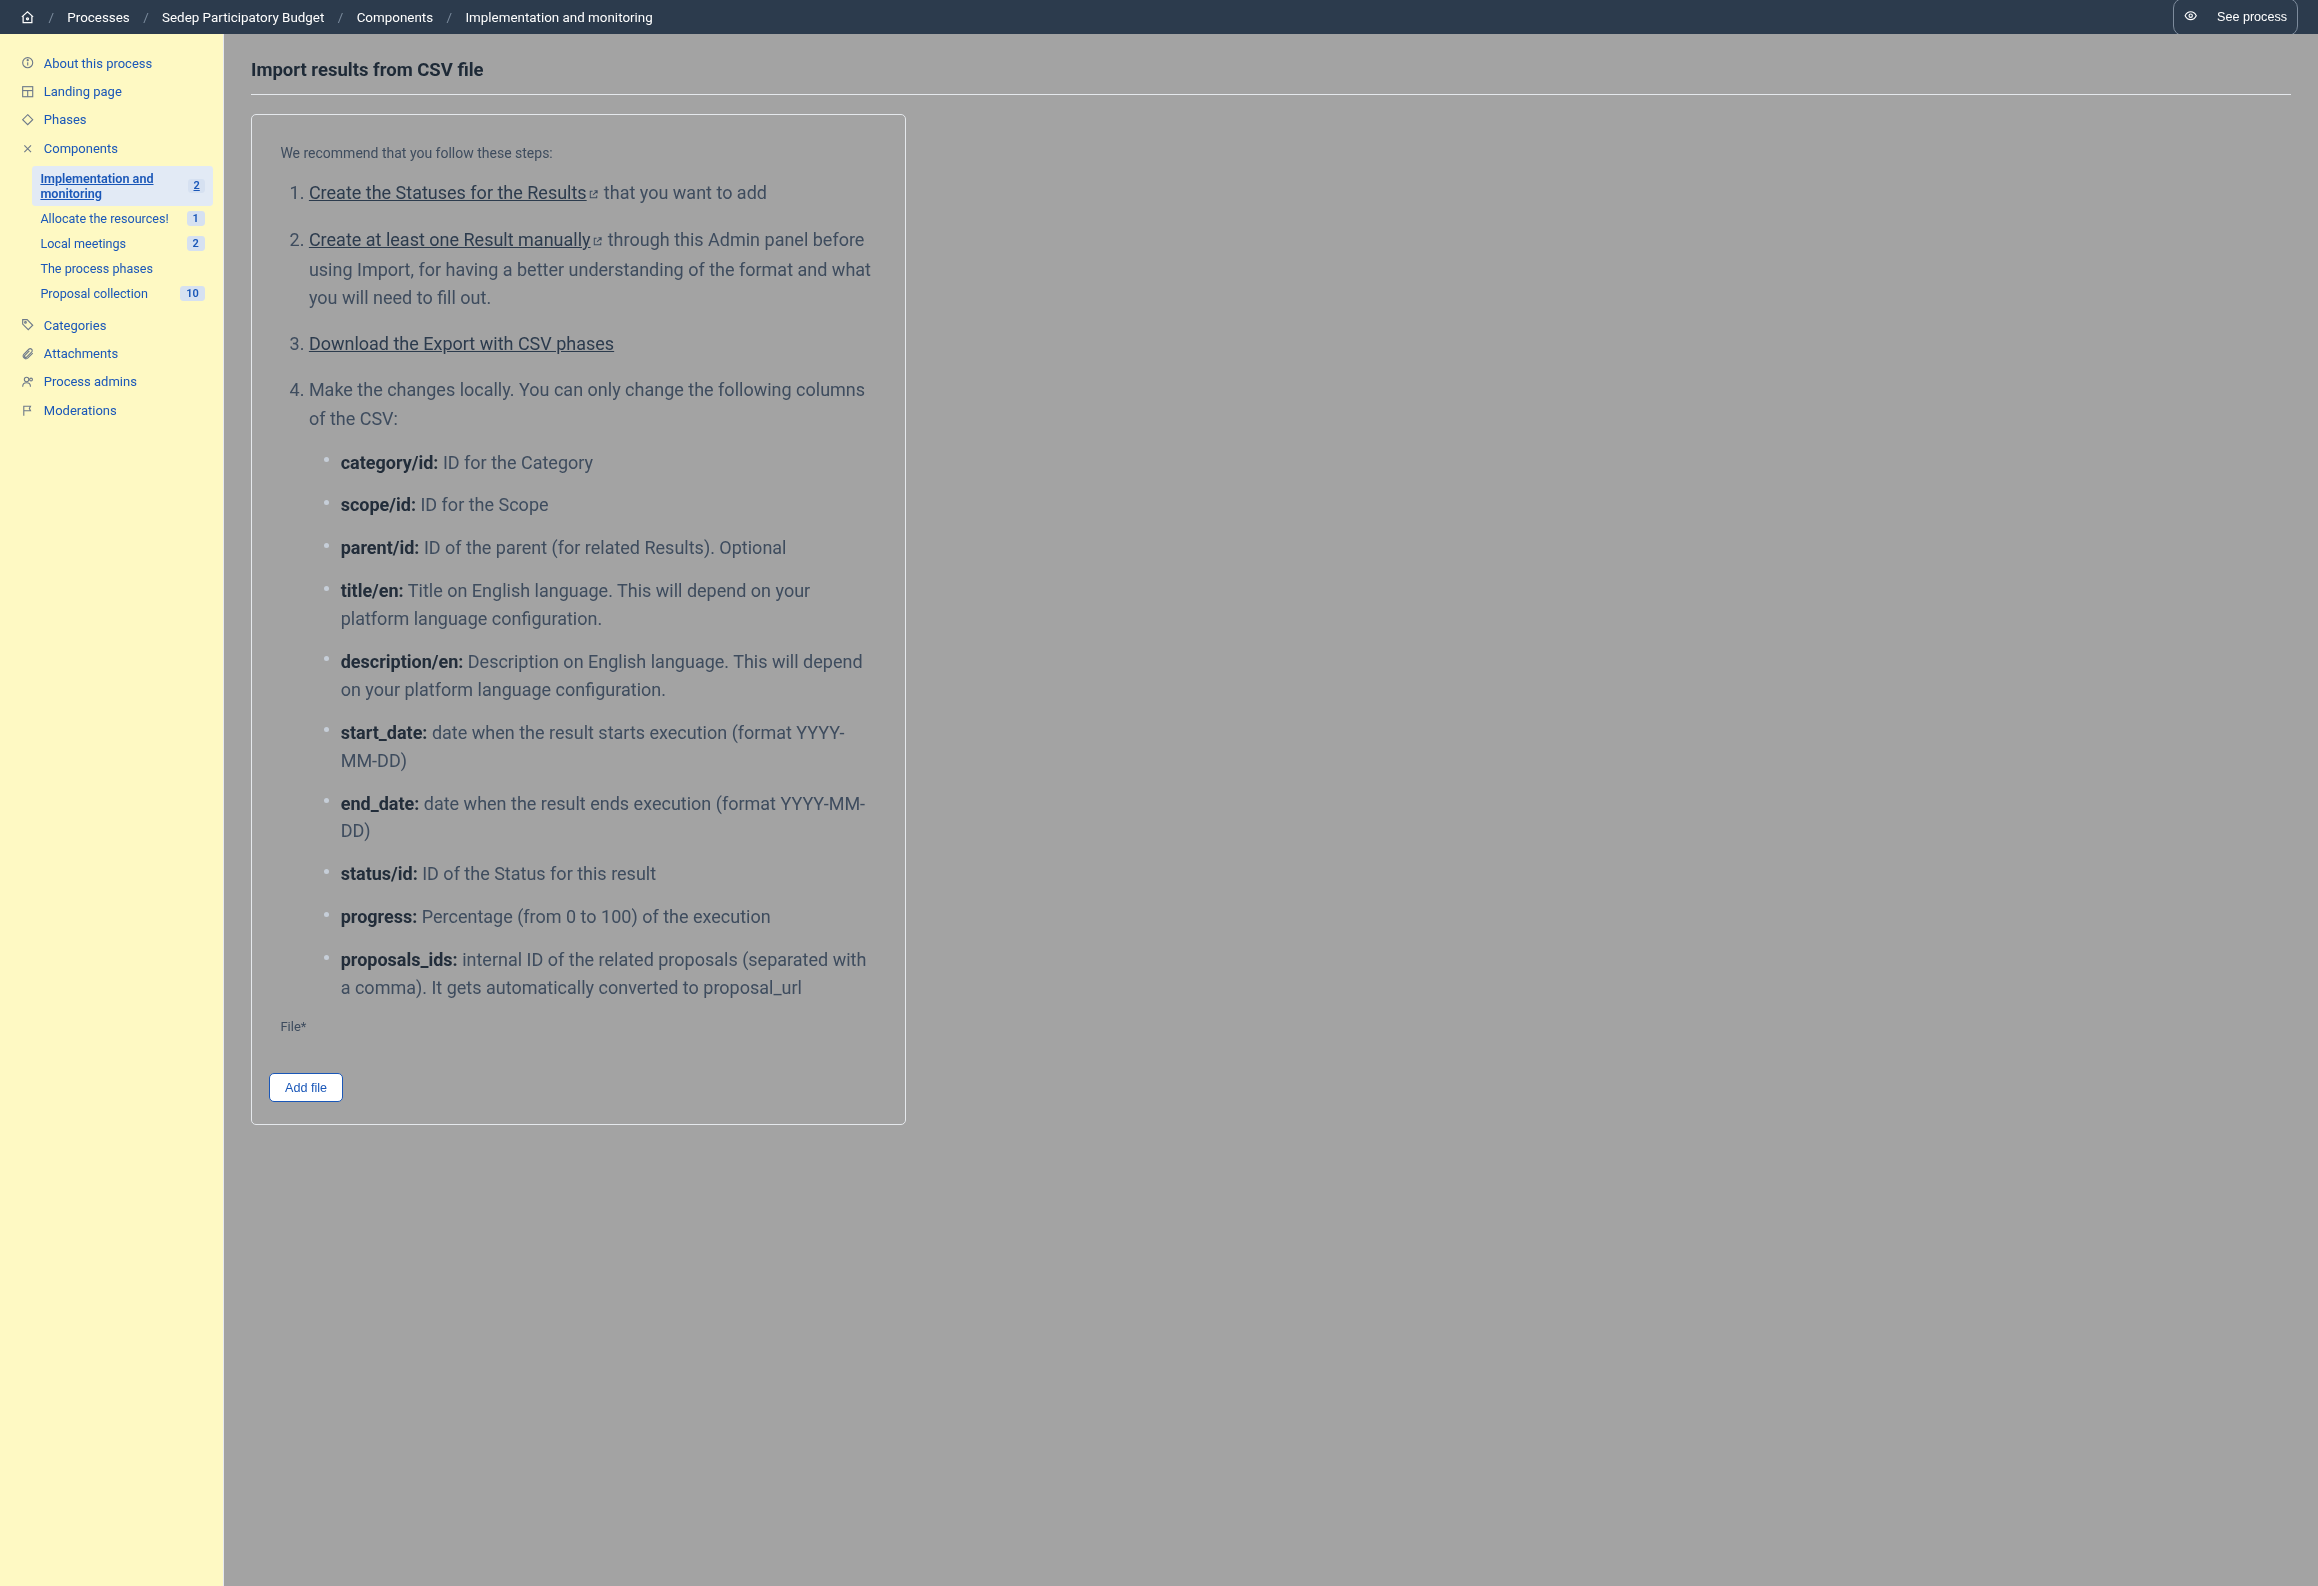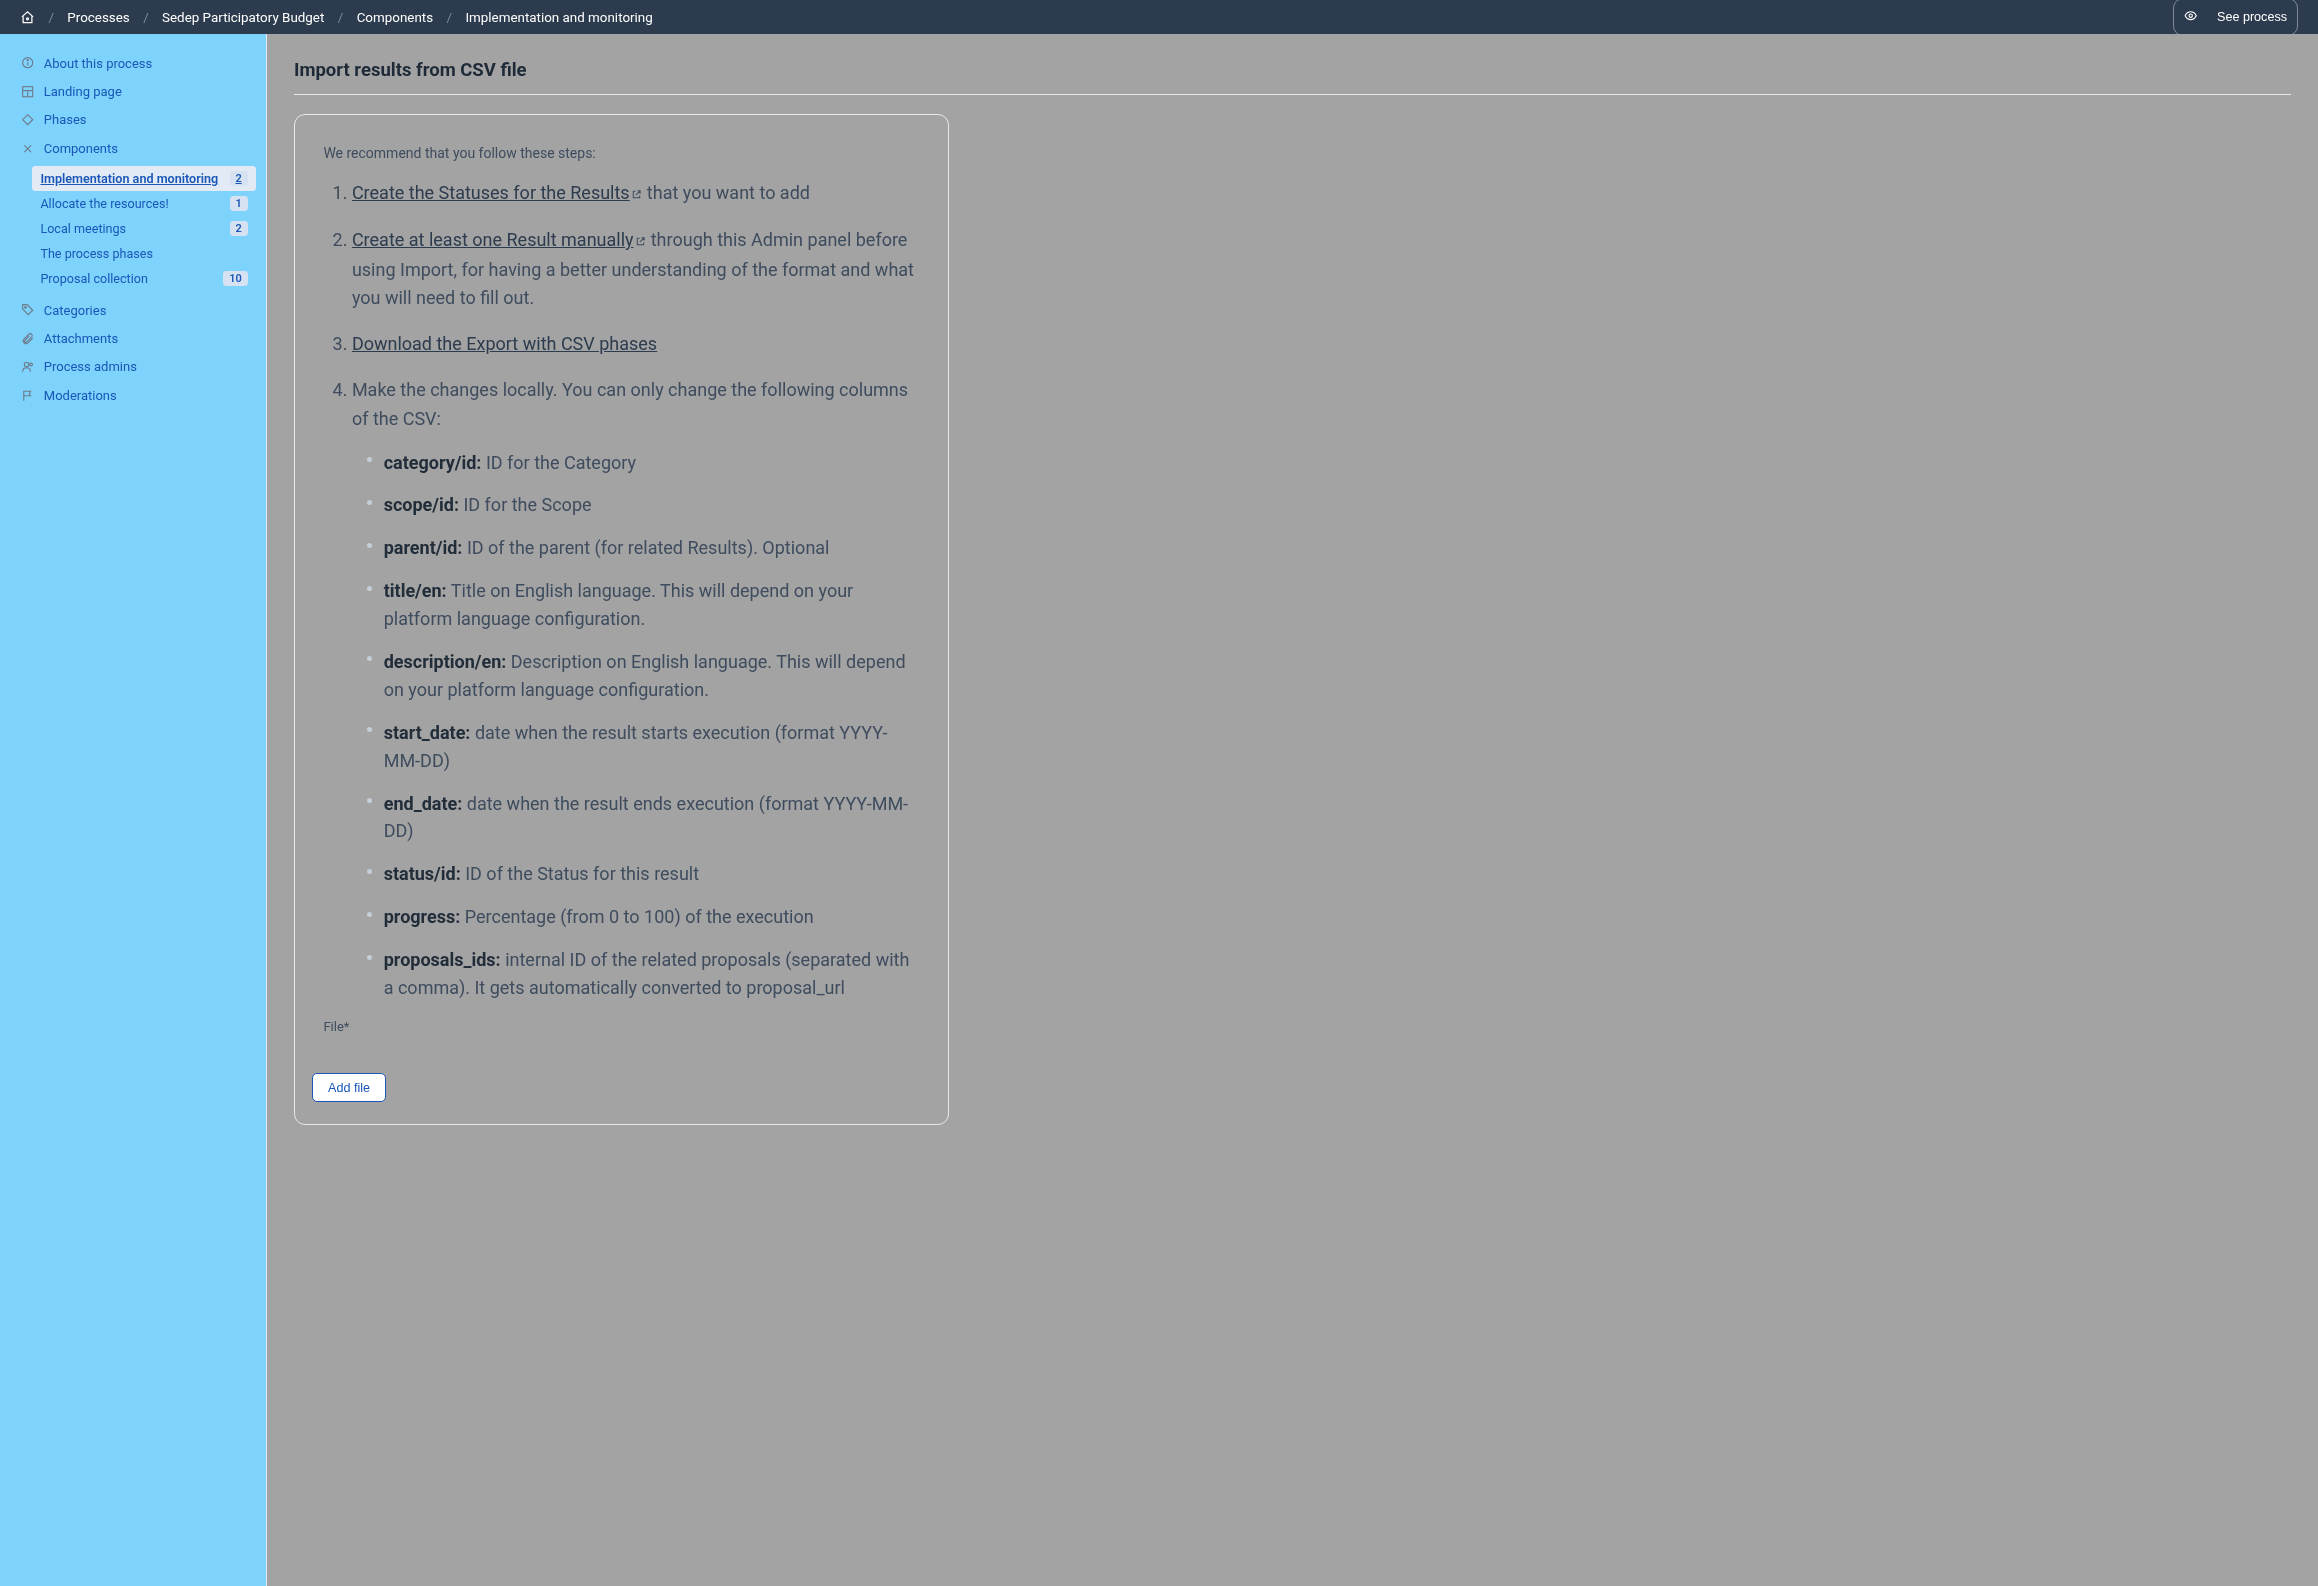--- a/index.html
+++ b/index.html
@@ -34,22 +34,22 @@
     color: #fff;
     padding: 10px 10px;
     font-size: 12.6px;
     display: inline-flex;
     align-items: center;
     gap: 20px;
     cursor: pointer;
   }
   .layout { display: flex; }
   .sidebar {
-    width: 267px;
-    background: #7dd3fc;
+    width: 224px;
+    background: #fef9c3;
     padding: 15px 10px 15px 17px;
     border-right: 0.8px solid #e6e9ee;
     min-height: calc(100vh - 34px);
   }
   .sidebar .item {
     display: flex;
     align-items: center;
     gap: 8.4px;
     padding: 6.7px 3.4px;
     color: #1a57b8;
@@ -92,21 +92,21 @@
   .page-title {
     font-size: 18.5px;
     font-weight: 700;
     color: #1e2a37;
     padding-bottom: 13.4px;
     border-bottom: 0.8px solid #e5e8ec;
     margin-bottom: 18.5px;
   }
   .panel {
     border: 0.8px solid #e5e8ec;
-    border-radius: 11px;
+    border-radius: 5px;
     padding: 30px 28.5px 22px 15px;
     max-width: 655px;
   }
   .panel-inner { padding-left: 13.4px;}
   .intro { color:#3e4c5e; font-size:14px; margin-bottom: 18.5px; }
   ol.steps { list-style: decimal; padding-left: 28.5px; color:#3e4c5e; font-size:18px; }
   ol.steps > li { margin-bottom: 17px; line-height:1.6; }
   ol.steps a { color:#2c3b4d; text-decoration: underline; }
   .ext-icon { display:inline-block; vertical-align: -0.8px; margin-left:1.7px;}
   ul.fields { list-style: none; padding-left: 11.8px; margin-top:15px;}

